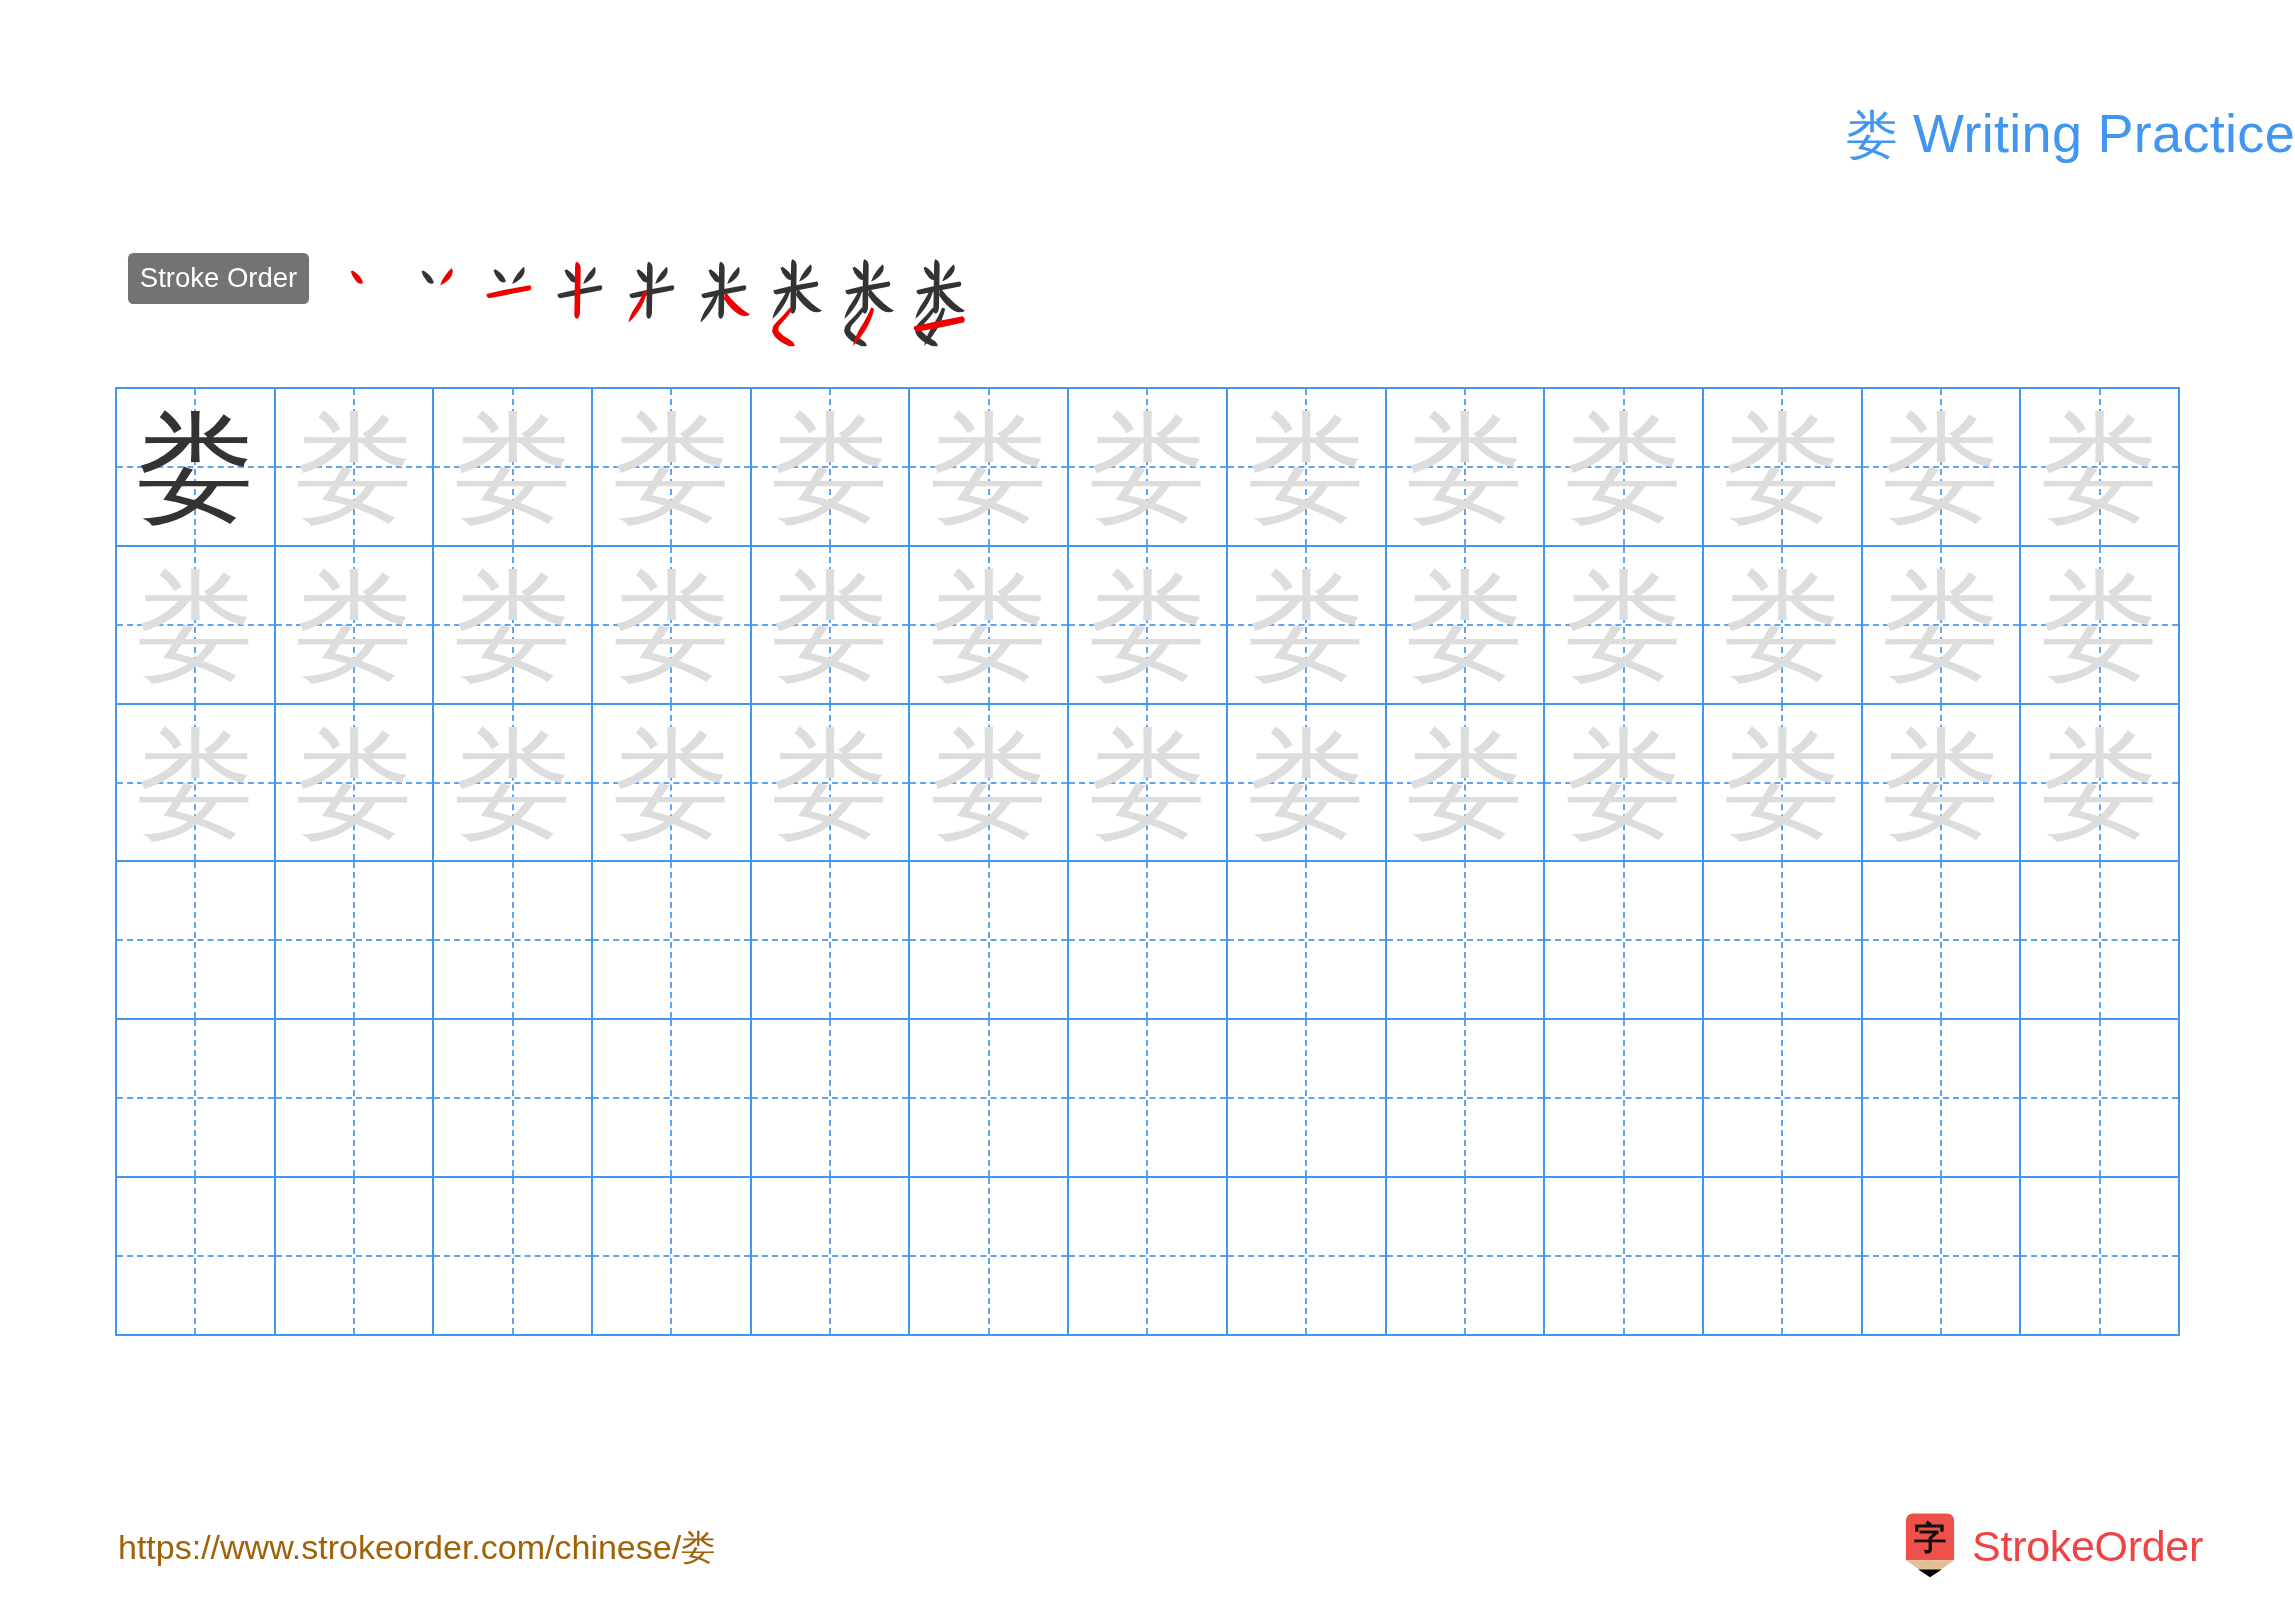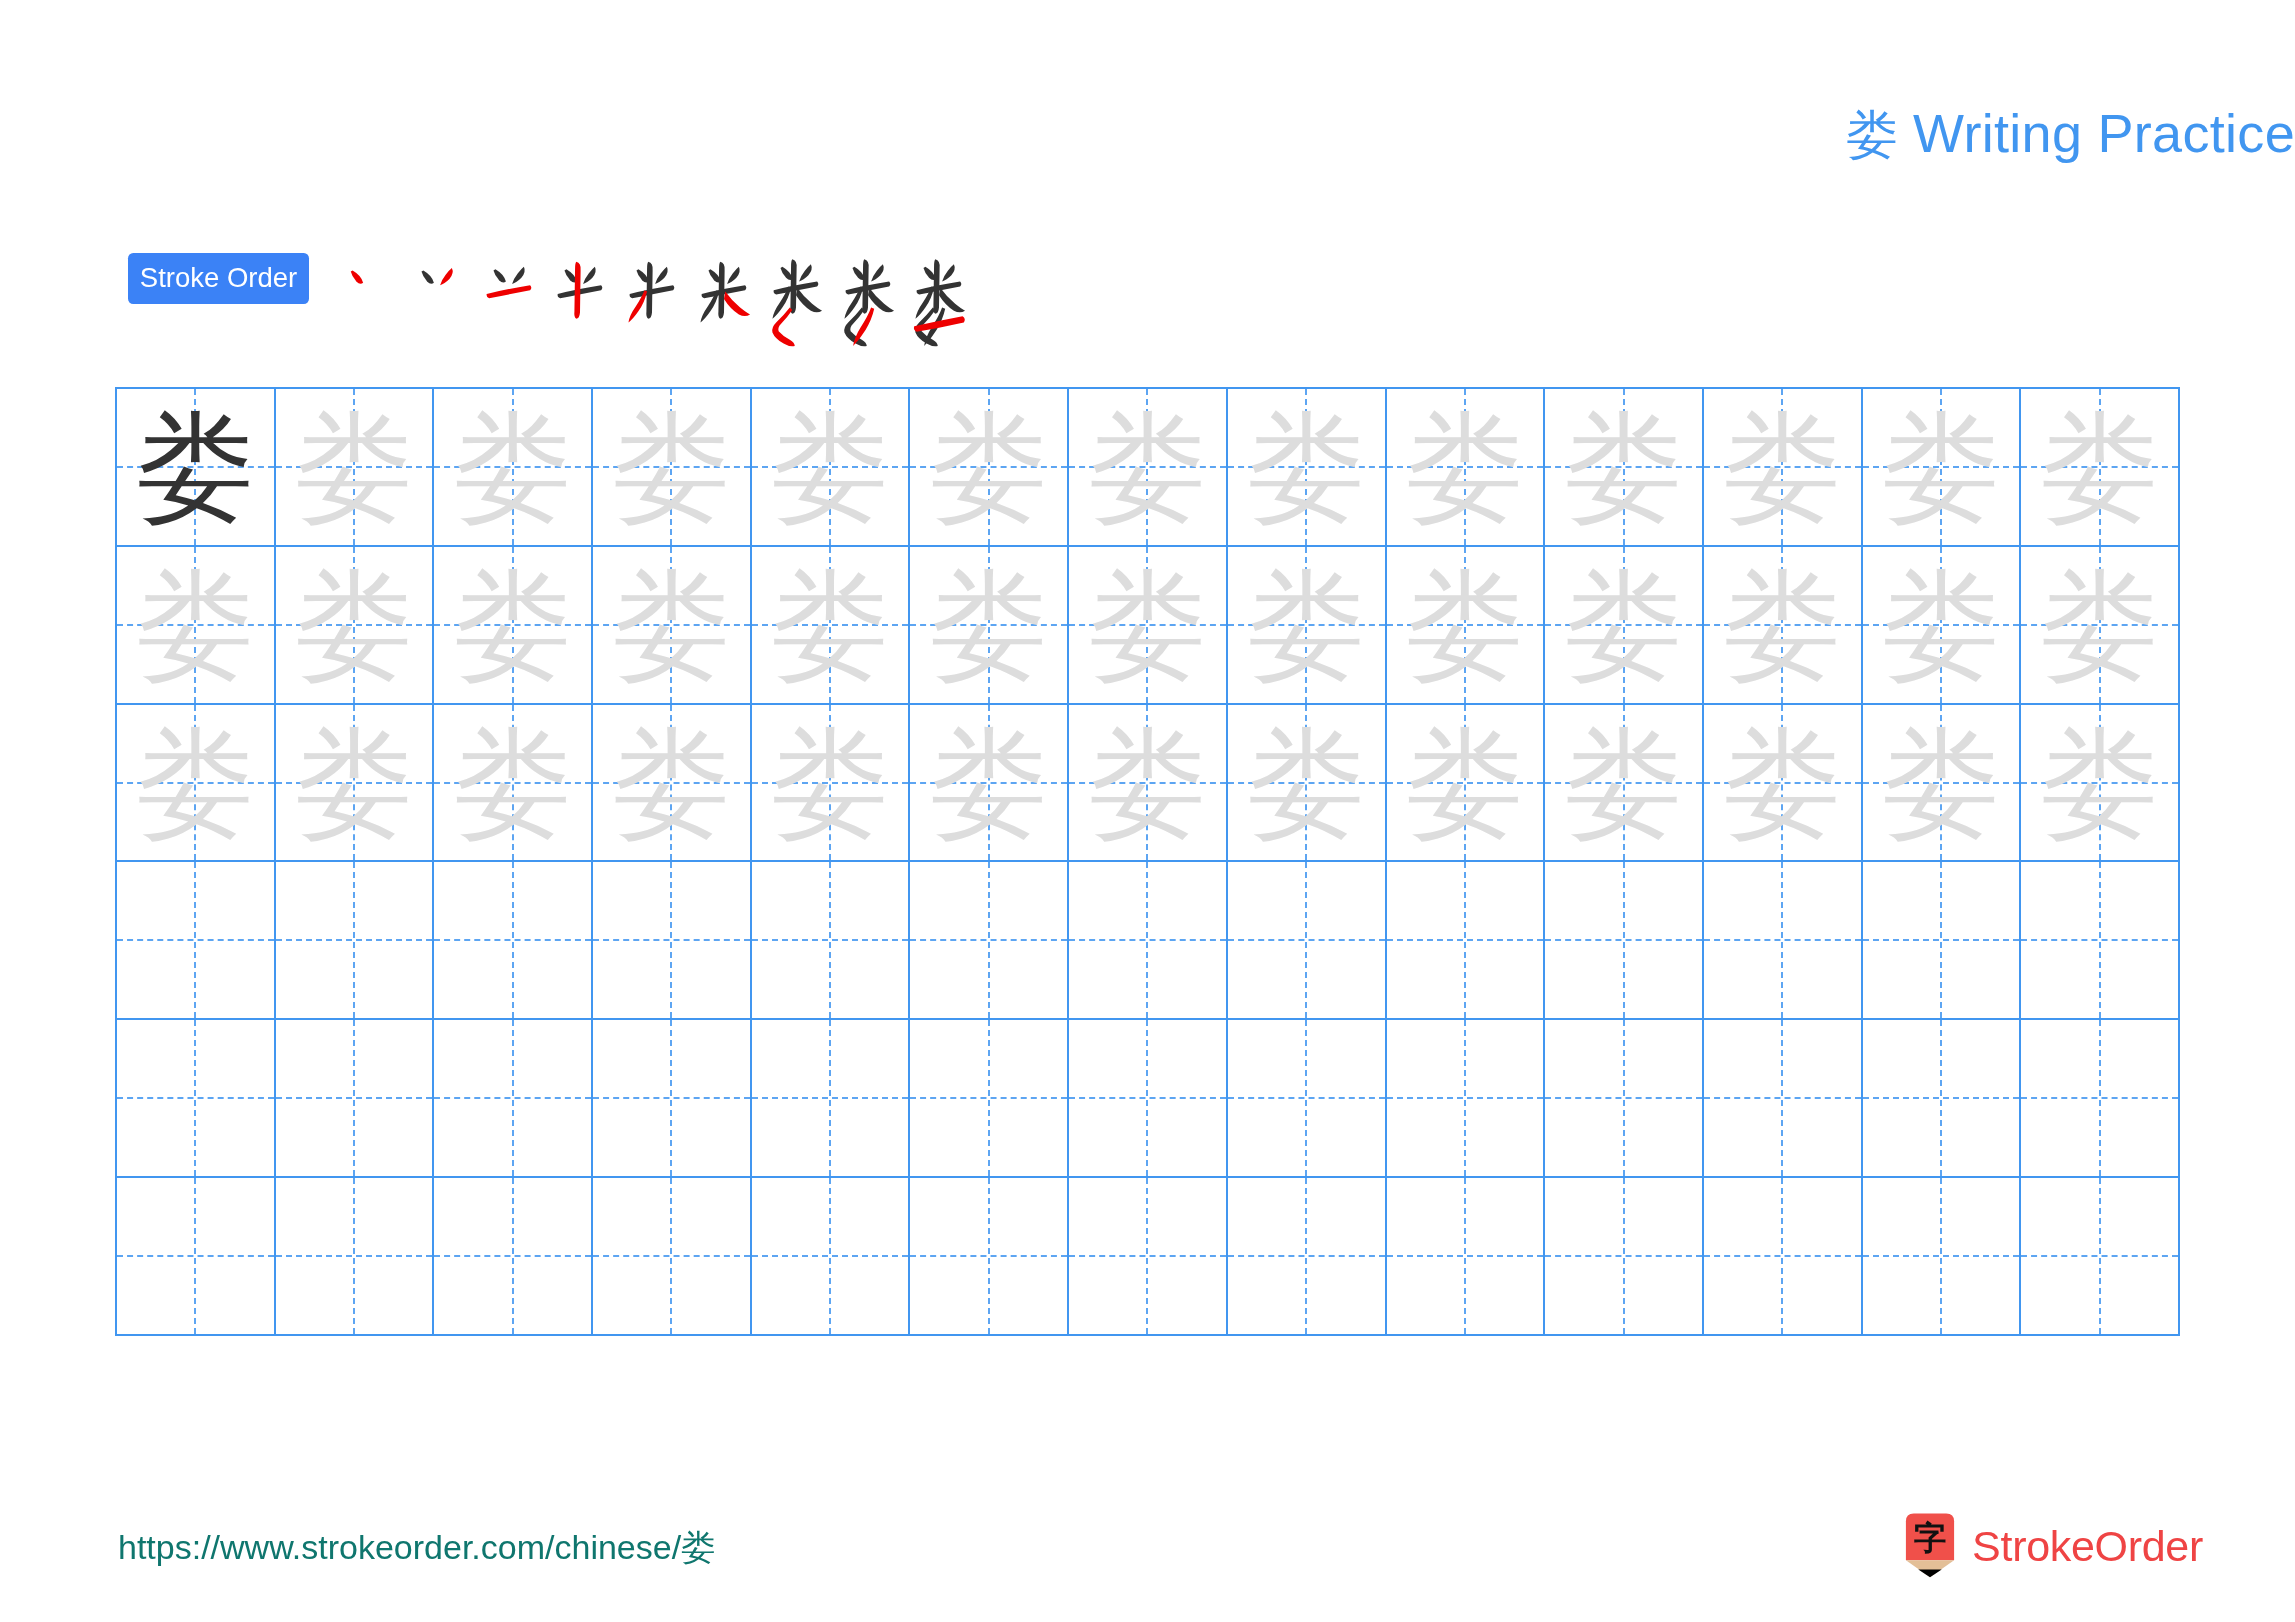--- a/index.html
+++ b/index.html
@@ -37,21 +37,21 @@
   #stroke-order-section {
     position: absolute;
     top: 253px;
     left: 128px;
     right: 105px;
     height: 98px;
     display: flex;
     align-items: flex-start;
   }
   #stroke-order-badge {
-    background: #3b82f6;
+    background: #737373;
     color: #ffffff;
     font-size: 27.5px;
     line-height: 1;
     padding: 10.5px 11.8px 13px 11.8px;
     border-radius: 5.2px;
     white-space: nowrap;
     flex: 0 0 auto;
     margin-top: 0px;
   }
   #stroke-steps {
@@ -143,21 +143,21 @@
   .cell-char.dark  { color: #333333; }
   .cell-char.faint { color: #dddddd; }
   .cell-char.blank { color: transparent; }
 
   
   #footer-url {
     position: absolute;
     left: 118px;
     top: 1525px;
     font-size: 34px;
-    color: #0f766e;
+    color: #a16207;
     white-space: nowrap;
   }
 
   #footer-brand {
     position: absolute;
     right: 92px;
     top: 1510px;
     display: flex;
     align-items: center;
     height: 72px;

